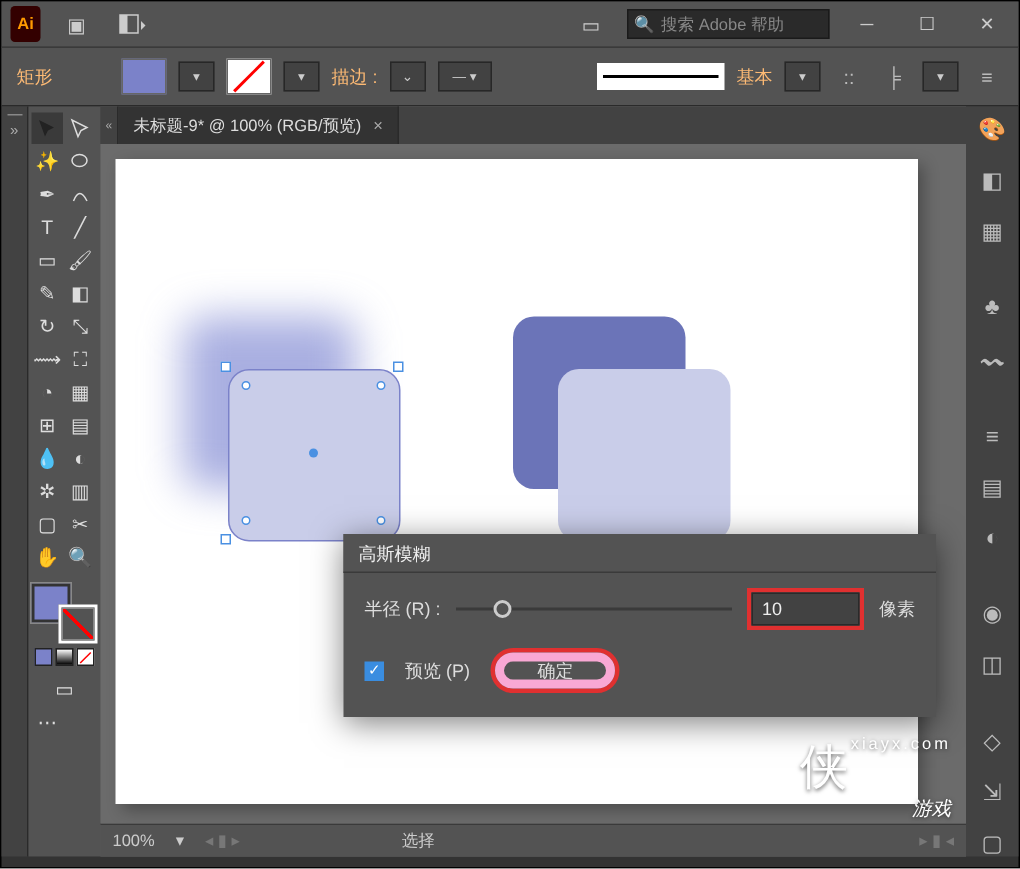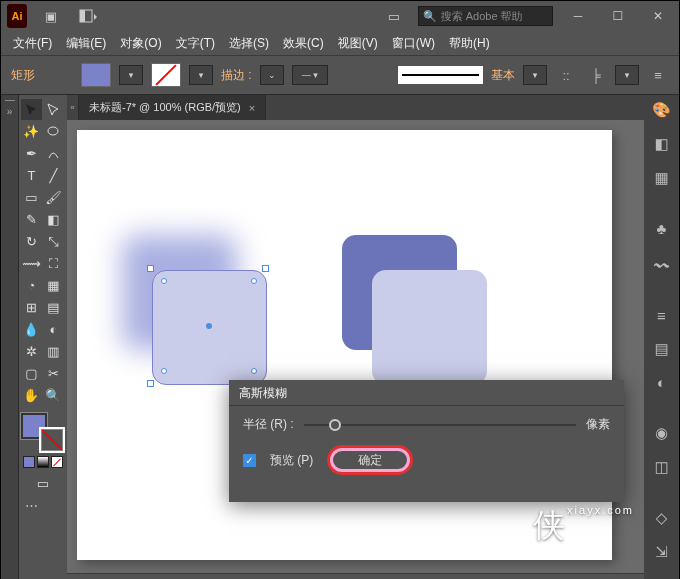--- a/index.html
+++ b/index.html
@@ -53,21 +53,21 @@
 .dialog{position:absolute;left:162px;top:260px;width:395px;height:122px;background:#535353;box-shadow:0 4px 20px rgba(0,0,0,.5);z-index:10}
 .dlg-title{height:26px;background:#535353;border-bottom:1px solid #3a3a3a;color:#eee;font-size:12px;padding:5px 10px}
 .dlg-body{padding:10px 14px;color:#ddd;font-size:12px}
 .dlg-row{display:flex;align-items:center;gap:10px;margin-bottom:12px}
 .slider{flex:1;height:14px;position:relative}
 .slider-track{position:absolute;left:0;right:0;top:6px;height:2px;background:#3a3a3a}
 .slider-thumb{position:absolute;left:25px;top:1px;width:12px;height:12px;border-radius:50%;background:#535353;border:2px solid #ccc}
 .num-input{width:72px;height:22px;background:#424242;border:1px solid #2a2a2a;color:#eee;padding:0 6px;font-size:12px}
 .hl-red-wrap{display:inline-block;border:3px solid #e03030;padding:0}
 .chk{width:13px;height:13px;background:#3a8de0;display:inline-flex;align-items:center;justify-content:center;color:#fff;font-size:10px}
-.pill-btn{width:80px;height:24px;border:3px solid #f9a8d4;border-radius:12px;color:#ddd;font-size:12px;display:inline-flex;align-items:center;justify-content:center;background:transparent}
+.pill-btn{width:80px;height:24px;border:6px solid #f9a8d4;border-radius:12px;color:#ddd;font-size:12px;display:inline-flex;align-items:center;justify-content:center;background:transparent}
 .statusbar{height:22px;background:#535353;border-top:1px solid #3a3a3a;display:flex;align-items:center;color:#ccc;font-size:11px;padding:0 8px;gap:14px}
 .right-dock{width:35px;background:#424242;display:flex;flex-direction:column;align-items:center;padding-top:6px;gap:16px}
 .right-dock .pic{width:22px;height:20px;color:#bbb;font-size:15px;display:flex;align-items:center;justify-content:center}
 .watermark{position:absolute;right:45px;bottom:30px;z-index:20;color:#fff;text-align:right;text-shadow:0 1px 3px rgba(0,0,0,.6)}
 .watermark .big{font-size:32px;font-family:"STKaiti","KaiTi",serif;letter-spacing:2px}
 .watermark .cn{font-size:13px;font-style:italic;margin-top:-4px}
 svg{overflow:visible}
 </style>
 </head>
 <body>
@@ -88,31 +88,20 @@
     <div class="tb-icon">▭</div>
     <div class="search-box">
       <span>🔍</span>
       <span>搜索 Adobe 帮助</span>
     </div>
     <div class="win-btn">─</div>
     <div class="win-btn">☐</div>
     <div class="win-btn">✕</div>
   </div>
 
-  <div class="menubar">
-    <span>文件(F)</span>
-    <span>编辑(E)</span>
-    <span>对象(O)</span>
-    <span>文字(T)</span>
-    <span>选择(S)</span>
-    <span>效果(C)</span>
-    <span>视图(V)</span>
-    <span>窗口(W)</span>
-    <span>帮助(H)</span>
-  </div>
 
   <div class="ctrlbar">
     <span class="lbl">矩形</span>
     <div style="width:30px"></div>
     <div class="swatch fill-sw"></div>
     <span class="dd">▾</span>
     <div class="swatch stroke-sw"></div>
     <span class="dd">▾</span>
     <span class="lbl">描边 :</span>
     <span class="dd">⌄</span>
@@ -192,21 +181,21 @@
           </div>
       </div>
       <div class="tool" style="width:44px;margin-top:4px">▭</div>
       <div class="tool">⋯</div>
     </div>
 
     <div class="center">
       <div class="tab-strip">
         <div class="dock-toggle">«</div>
         <div class="tab">
-          <span>未标题-7* @ 100% (RGB/预览)</span>
+          <span>未标题-9* @ 100% (RGB/预览)</span>
           <span class="x">×</span>
         </div>
       </div>
 
       <div class="canvas-wrap">
         <div class="artboard">
           <div class="shape s1"></div>
           <div class="shape s2"></div>
           <div class="handle" style="left:70px;top:135px"></div>
           <div class="handle" style="left:185px;top:135px"></div>
@@ -223,20 +212,23 @@
 
         <div class="dialog">
           <div class="dlg-title">高斯模糊</div>
           <div class="dlg-body">
             <div class="dlg-row">
               <span>半径 (R) :</span>
               <div class="slider">
                 <div class="slider-track"></div>
                 <div class="slider-thumb"></div>
               </div>
+              <span class="hl-red-wrap">
+                <input class="num-input" value="10" style="">
+              </span>
               <span>像素</span>
             </div>
             <div class="dlg-row" style="gap:14px">
               <span class="chk">✓</span>
               <span>预览 (P)</span>
               <span class="hl-red-wrap" style="border-radius:16px">
                 <span class="pill-btn">确定</span>
               </span>
             </div>
           </div>
@@ -270,14 +262,15 @@
       <div class="pic">◫</div>
       <div style="height:10px"></div>
       <div class="pic">◇</div>
       <div class="pic">⇲</div>
       <div class="pic">▢</div>
     </div>
   </div>
 
   <div class="watermark">
     <div class="big"><span>侠</span><span style="font-size:11px;vertical-align:top">xiayx.com</span></div>
+    <div class="cn">游戏</div>
   </div>
 </div>
 
 </body></html>

